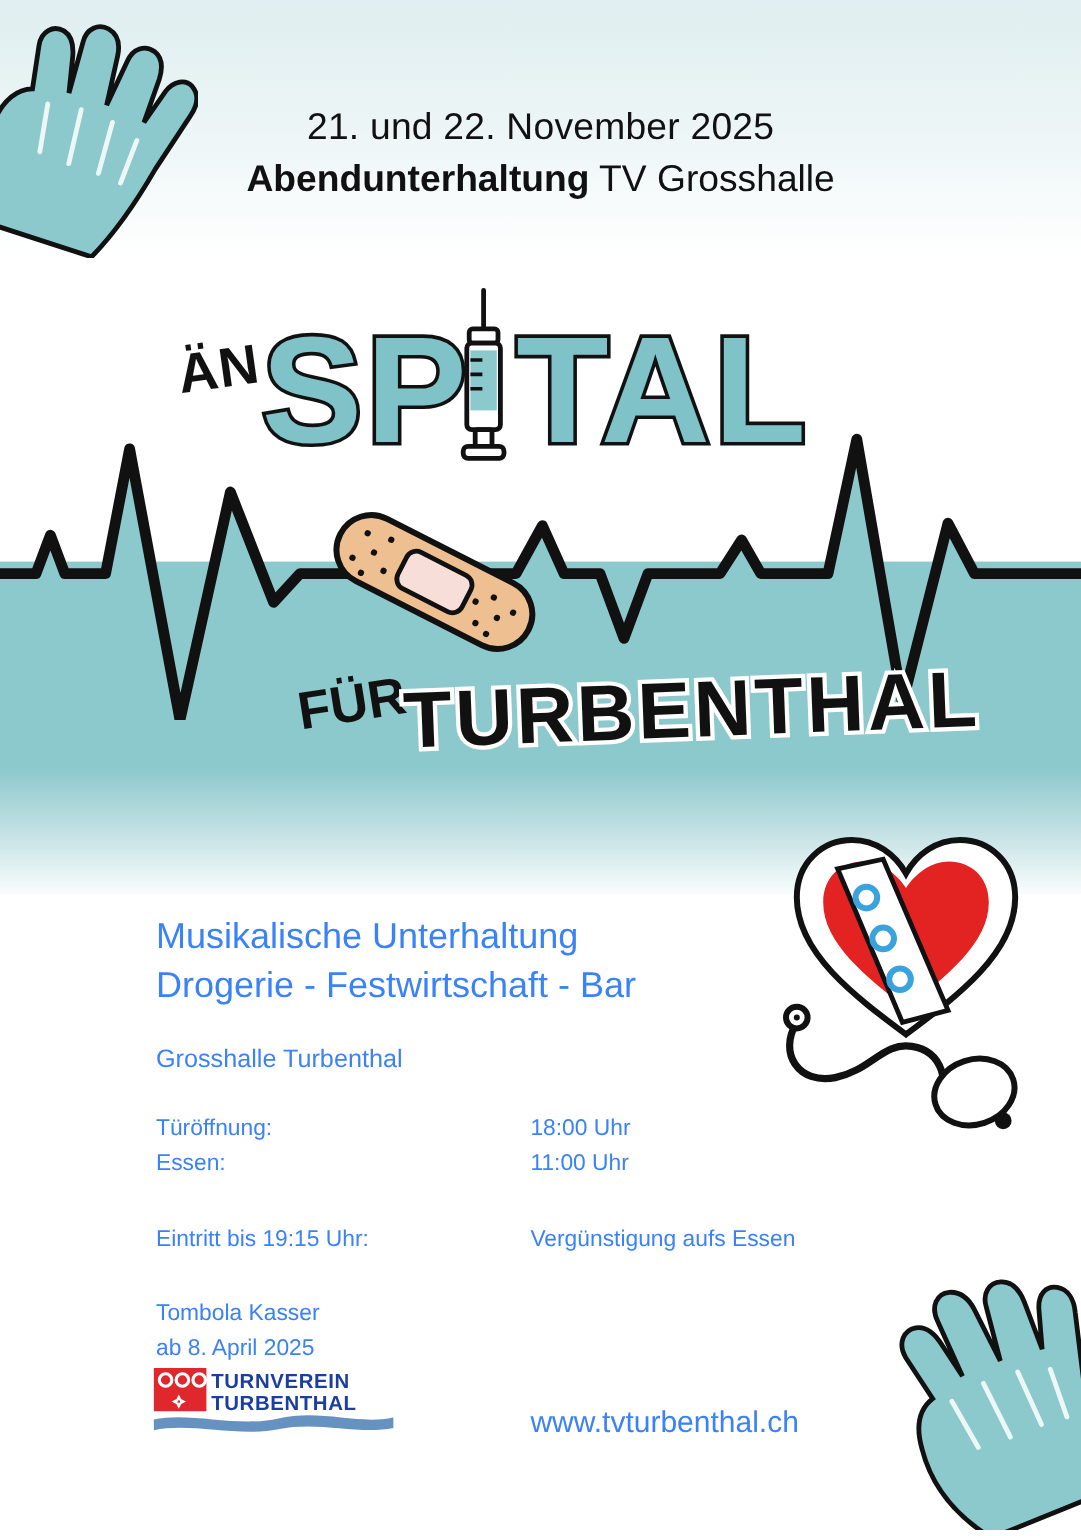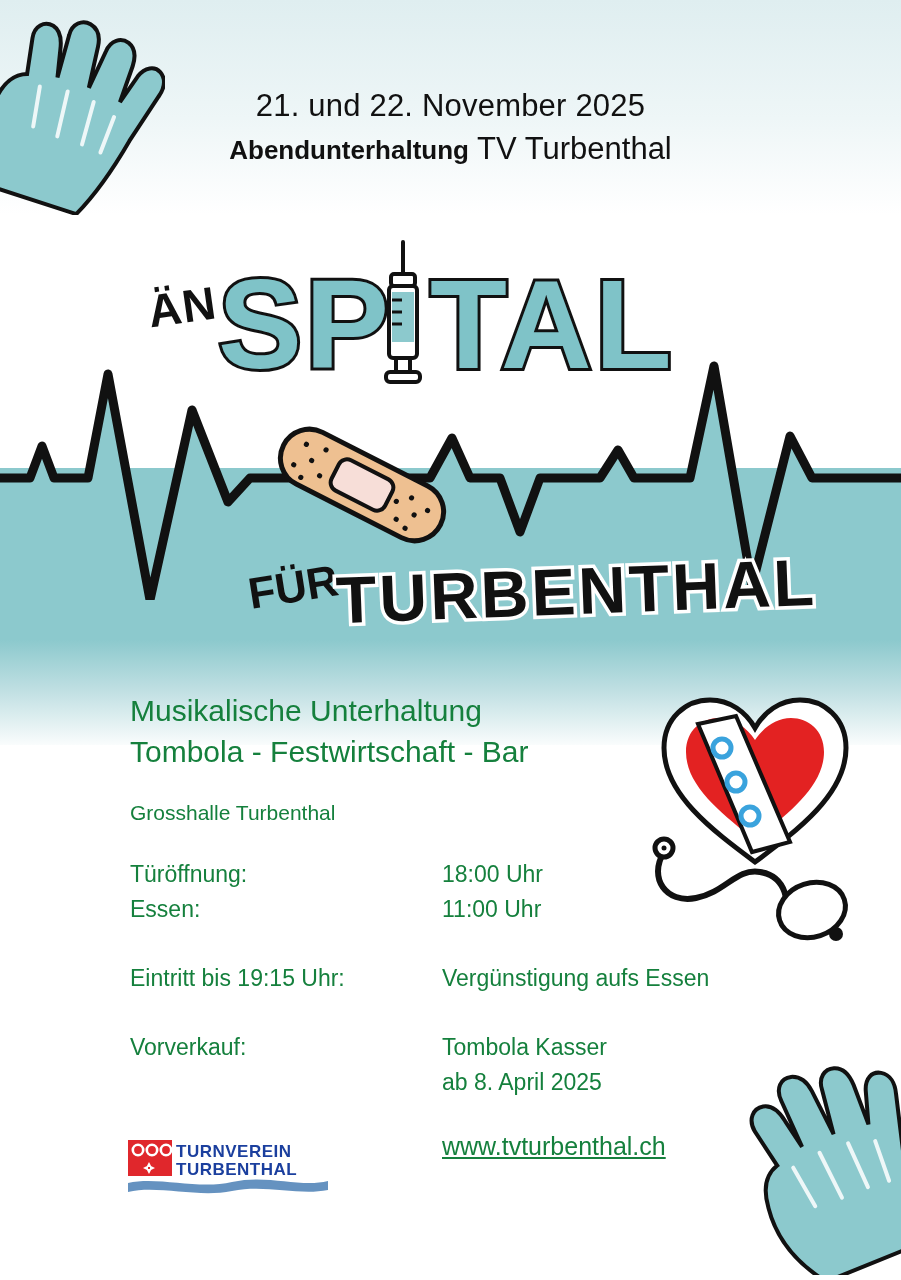--- a/index.html
+++ b/index.html
@@ -64,21 +64,21 @@
     color: #111111;
     letter-spacing: 0.2px;
   }
   .header .line2 {
     margin-top: 7px;
     font-size: 31px;
     color: #111111;
   }
   .header .line2 b {
     font-weight: bold;
-    font-size: 26px;
+    font-size: 31px;
   }
 
   
   .title-block {
     position: absolute;
     left: 0; top: 240px;
     width: 901px;
     height: 430px;
     z-index: 5;
   }
@@ -120,50 +120,49 @@
     color: #111111;
     -webkit-text-stroke: 7px #ffffff;
     paint-order: stroke fill;
     transform: rotate(-2.2deg);
     line-height: 1;
   }
 
   
   .info {
     position: absolute;
-    left: 130px; top: 690px;
+    left: 130px; top: 760px;
     width: 700px;
     z-index: 7;
-    color: #15803d;
+    color: #3b82f6;
   }
   .info .big {
     font-size: 30px;
     line-height: 1.38;
   }
   .info .venue {
     margin-top: 28px;
     font-size: 21px;
   }
   .rows {
     margin-top: 30px;
-    font-size: 23px;
+    font-size: 19px;
   }
   .row {
     display: flex;
     line-height: 1.52;
   }
   .row .k { width: 312px; }
   .row .v { }
   .rows.gap2 { margin-top: 32px; }
   .rows.gap3 { margin-top: 34px; }
   .url {
     margin-top: 32px;
     margin-left: 312px;
     font-size: 25px;
-    text-decoration: underline;
   }
 
   
   .logo {
     position: absolute;
     left: 128px; top: 1138px;
     width: 200px; height: 58px;
     z-index: 8;
   }
 
@@ -192,21 +191,21 @@
              L790,86 L812,128 L901,128 L901,250 L0,250 Z" fill="#8cc9cd"></path>
     <path d="M0,128 L30,128 L42,96 L54,128 L88,128 L108,24 L150,250 L192,60
              L228,152 L250,128 L430,128 L452,88 L470,128 L500,128 L520,182
              L540,128 L600,128 L618,100 L634,128 L690,128 L714,16 L752,236
              L790,86 L812,128 L901,128" fill="none" stroke="#111111" stroke-width="9" stroke-linejoin="round" stroke-linecap="round"></path>
   </svg>
 
   <div class="header">
     <div class="line1">21. und 22. November 2025</div>
     <div class="line2">
-      <b>Abendunterhaltung</b><span> TV Turbenthal</span>
+      <b>Abendunterhaltung</b><span> TV Grosshalle</span>
     </div>
   </div>
 
   <div class="title-block">
     <div class="aen">ÄN</div>
     <div class="spital">
       <span>SP</span><span class="gap">I</span><span>TAL</span>
     </div>
     <div class="fuer">FÜR</div>
     <div class="turbenthal">TURBENTHAL</div>
@@ -287,21 +286,21 @@
     <circle cx="24" cy="176" r="9" fill="#ffffff" stroke="#111111" stroke-width="5"></circle>
     <circle cx="24" cy="176" r="2.5" fill="#111111"></circle>
 
     <ellipse cx="172" cy="238" rx="34" ry="27" fill="#ffffff" stroke="#111111" stroke-width="5" transform="rotate(-18 172 238)"></ellipse>
     <circle cx="196" cy="262" r="7" fill="#111111"></circle>
   </svg>
 
   <div class="info">
     <div class="big">
       <div>Musikalische Unterhaltung</div>
-      <div>Tombola - Festwirtschaft - Bar</div>
+      <div>Drogerie - Festwirtschaft - Bar</div>
     </div>
 
     <div class="venue">Grosshalle Turbenthal</div>
 
     <div class="rows gap2">
       <div class="row">
         <div class="k">Türöffnung:</div>
         <div class="v">18:00 Uhr</div>
       </div>
       <div class="row">
@@ -312,21 +311,20 @@
 
     <div class="rows gap3">
       <div class="row">
         <div class="k">Eintritt bis 19:15 Uhr:</div>
         <div class="v">Vergünstigung aufs Essen</div>
       </div>
     </div>
 
     <div class="rows gap3">
       <div class="row">
-        <div class="k">Vorverkauf:</div>
         <div class="v">
           <div>Tombola Kasser</div>
           <div>ab 8. April 2025</div>
         </div>
       </div>
     </div>
 
     <div class="url">www.tvturbenthal.ch</div>
   </div>
 

